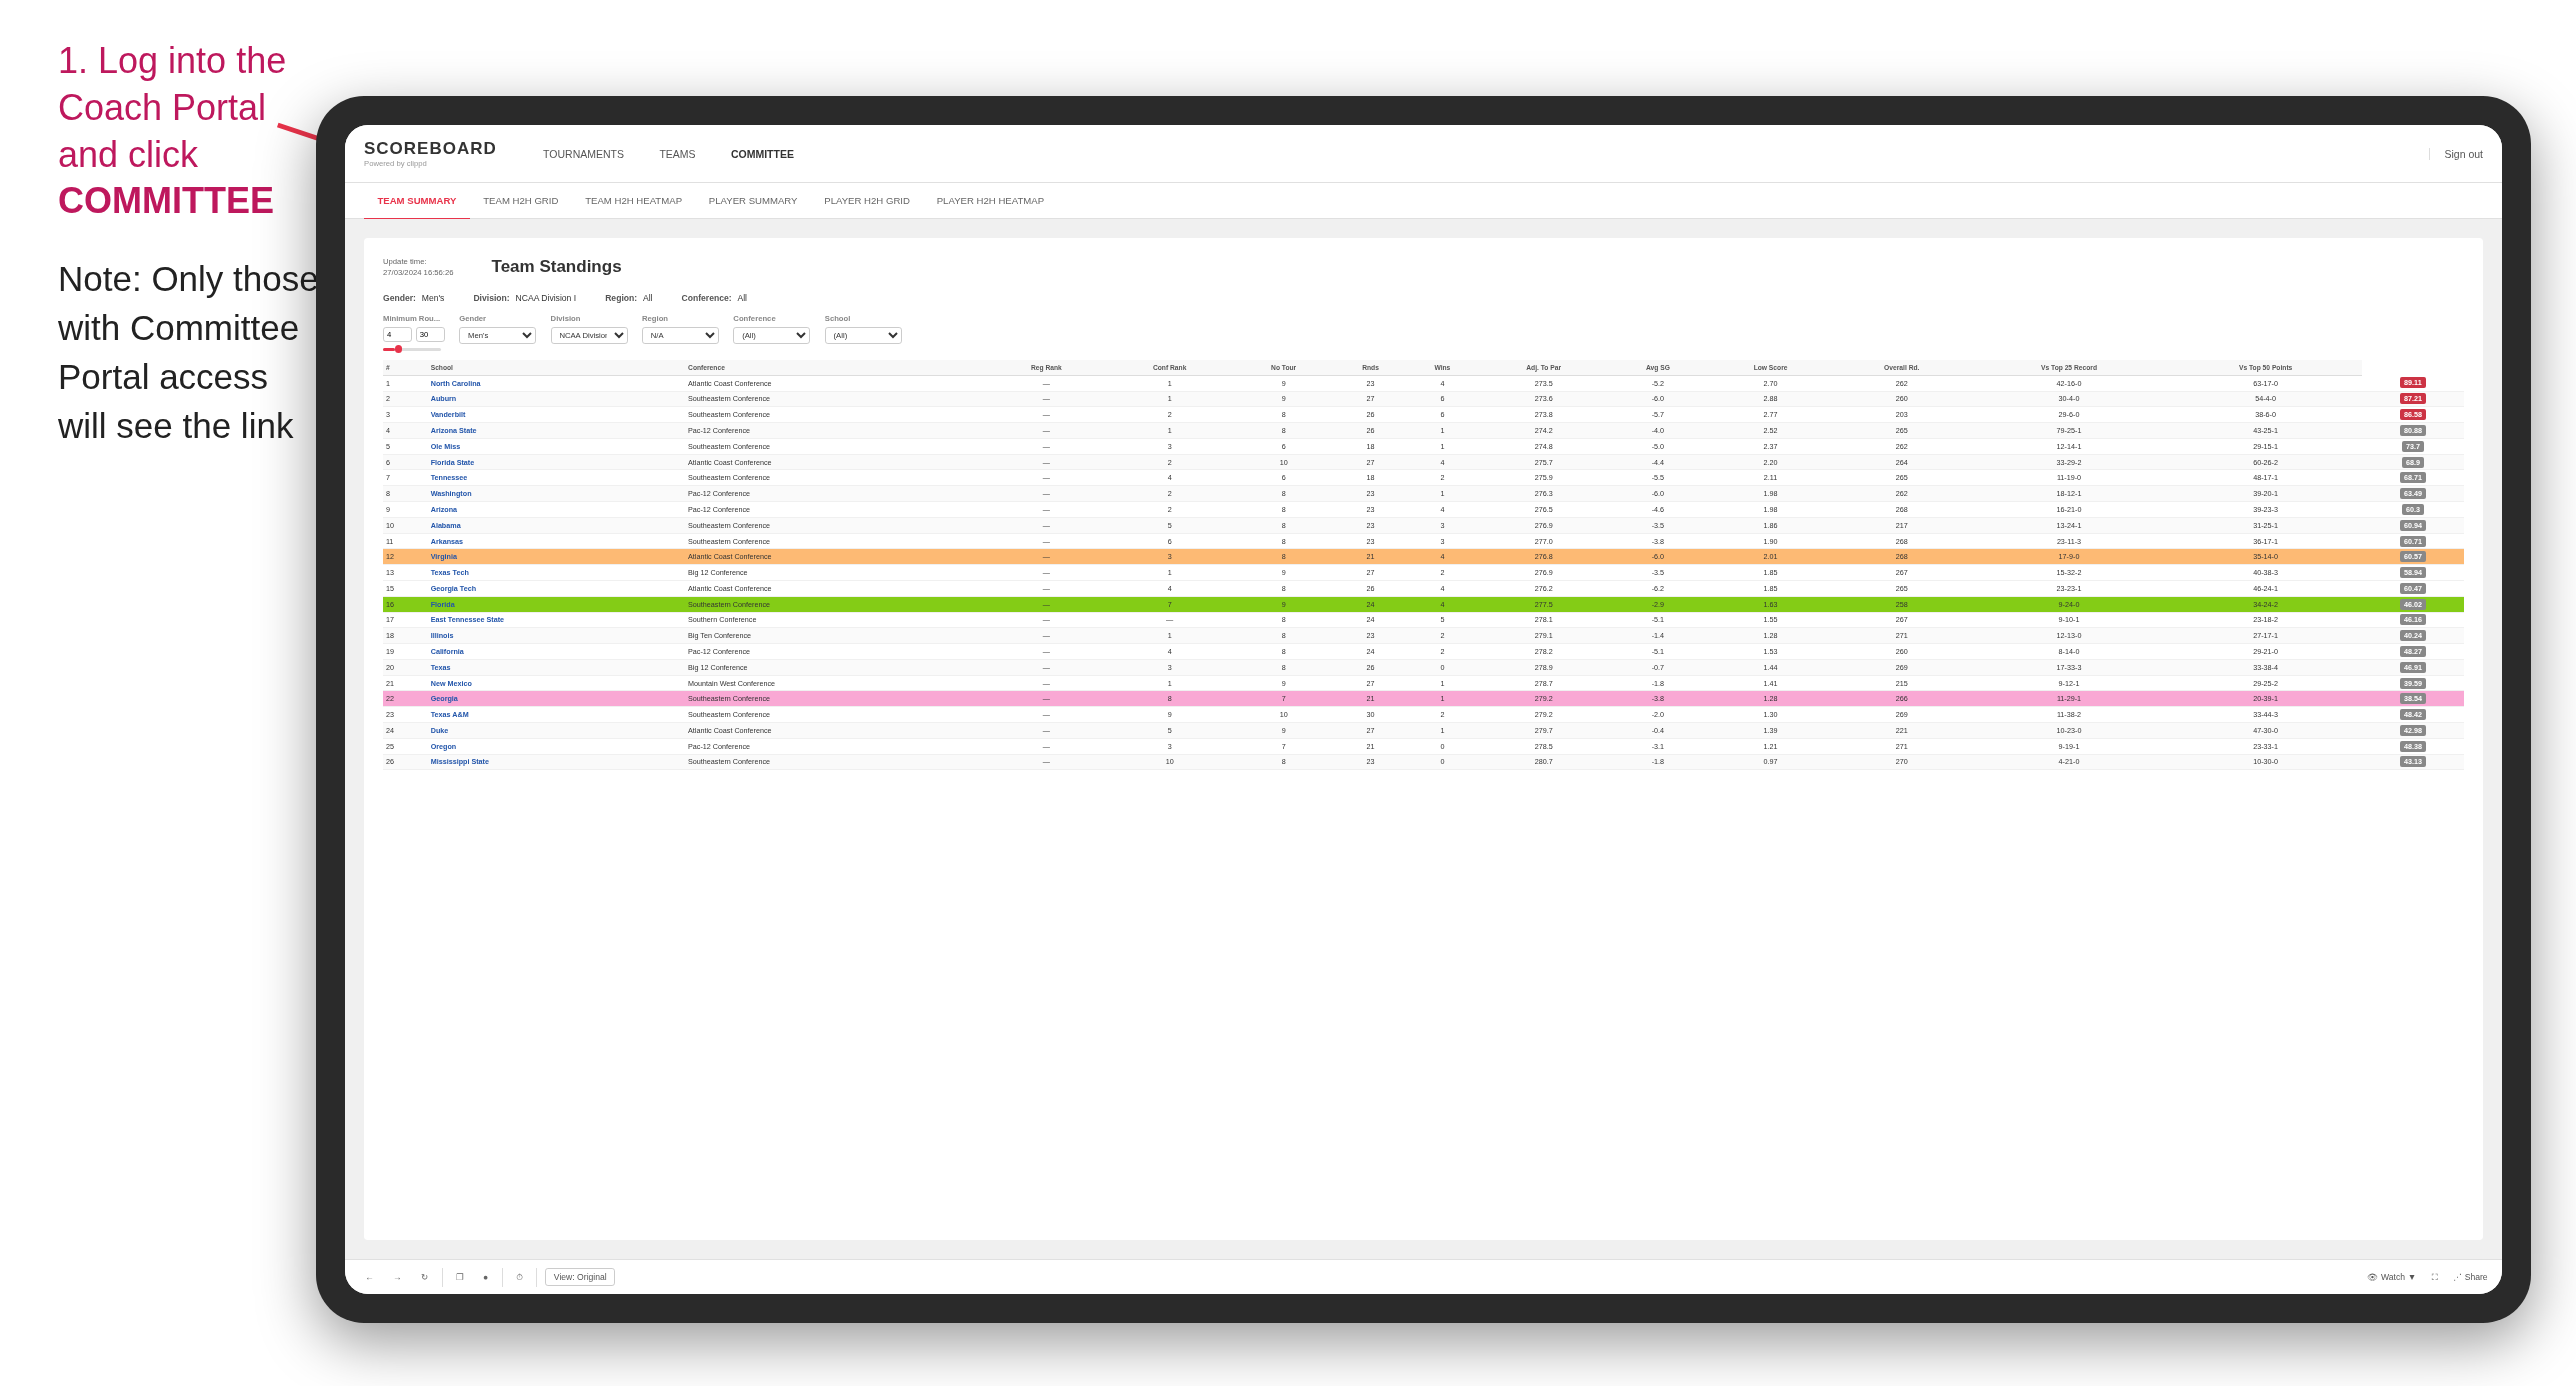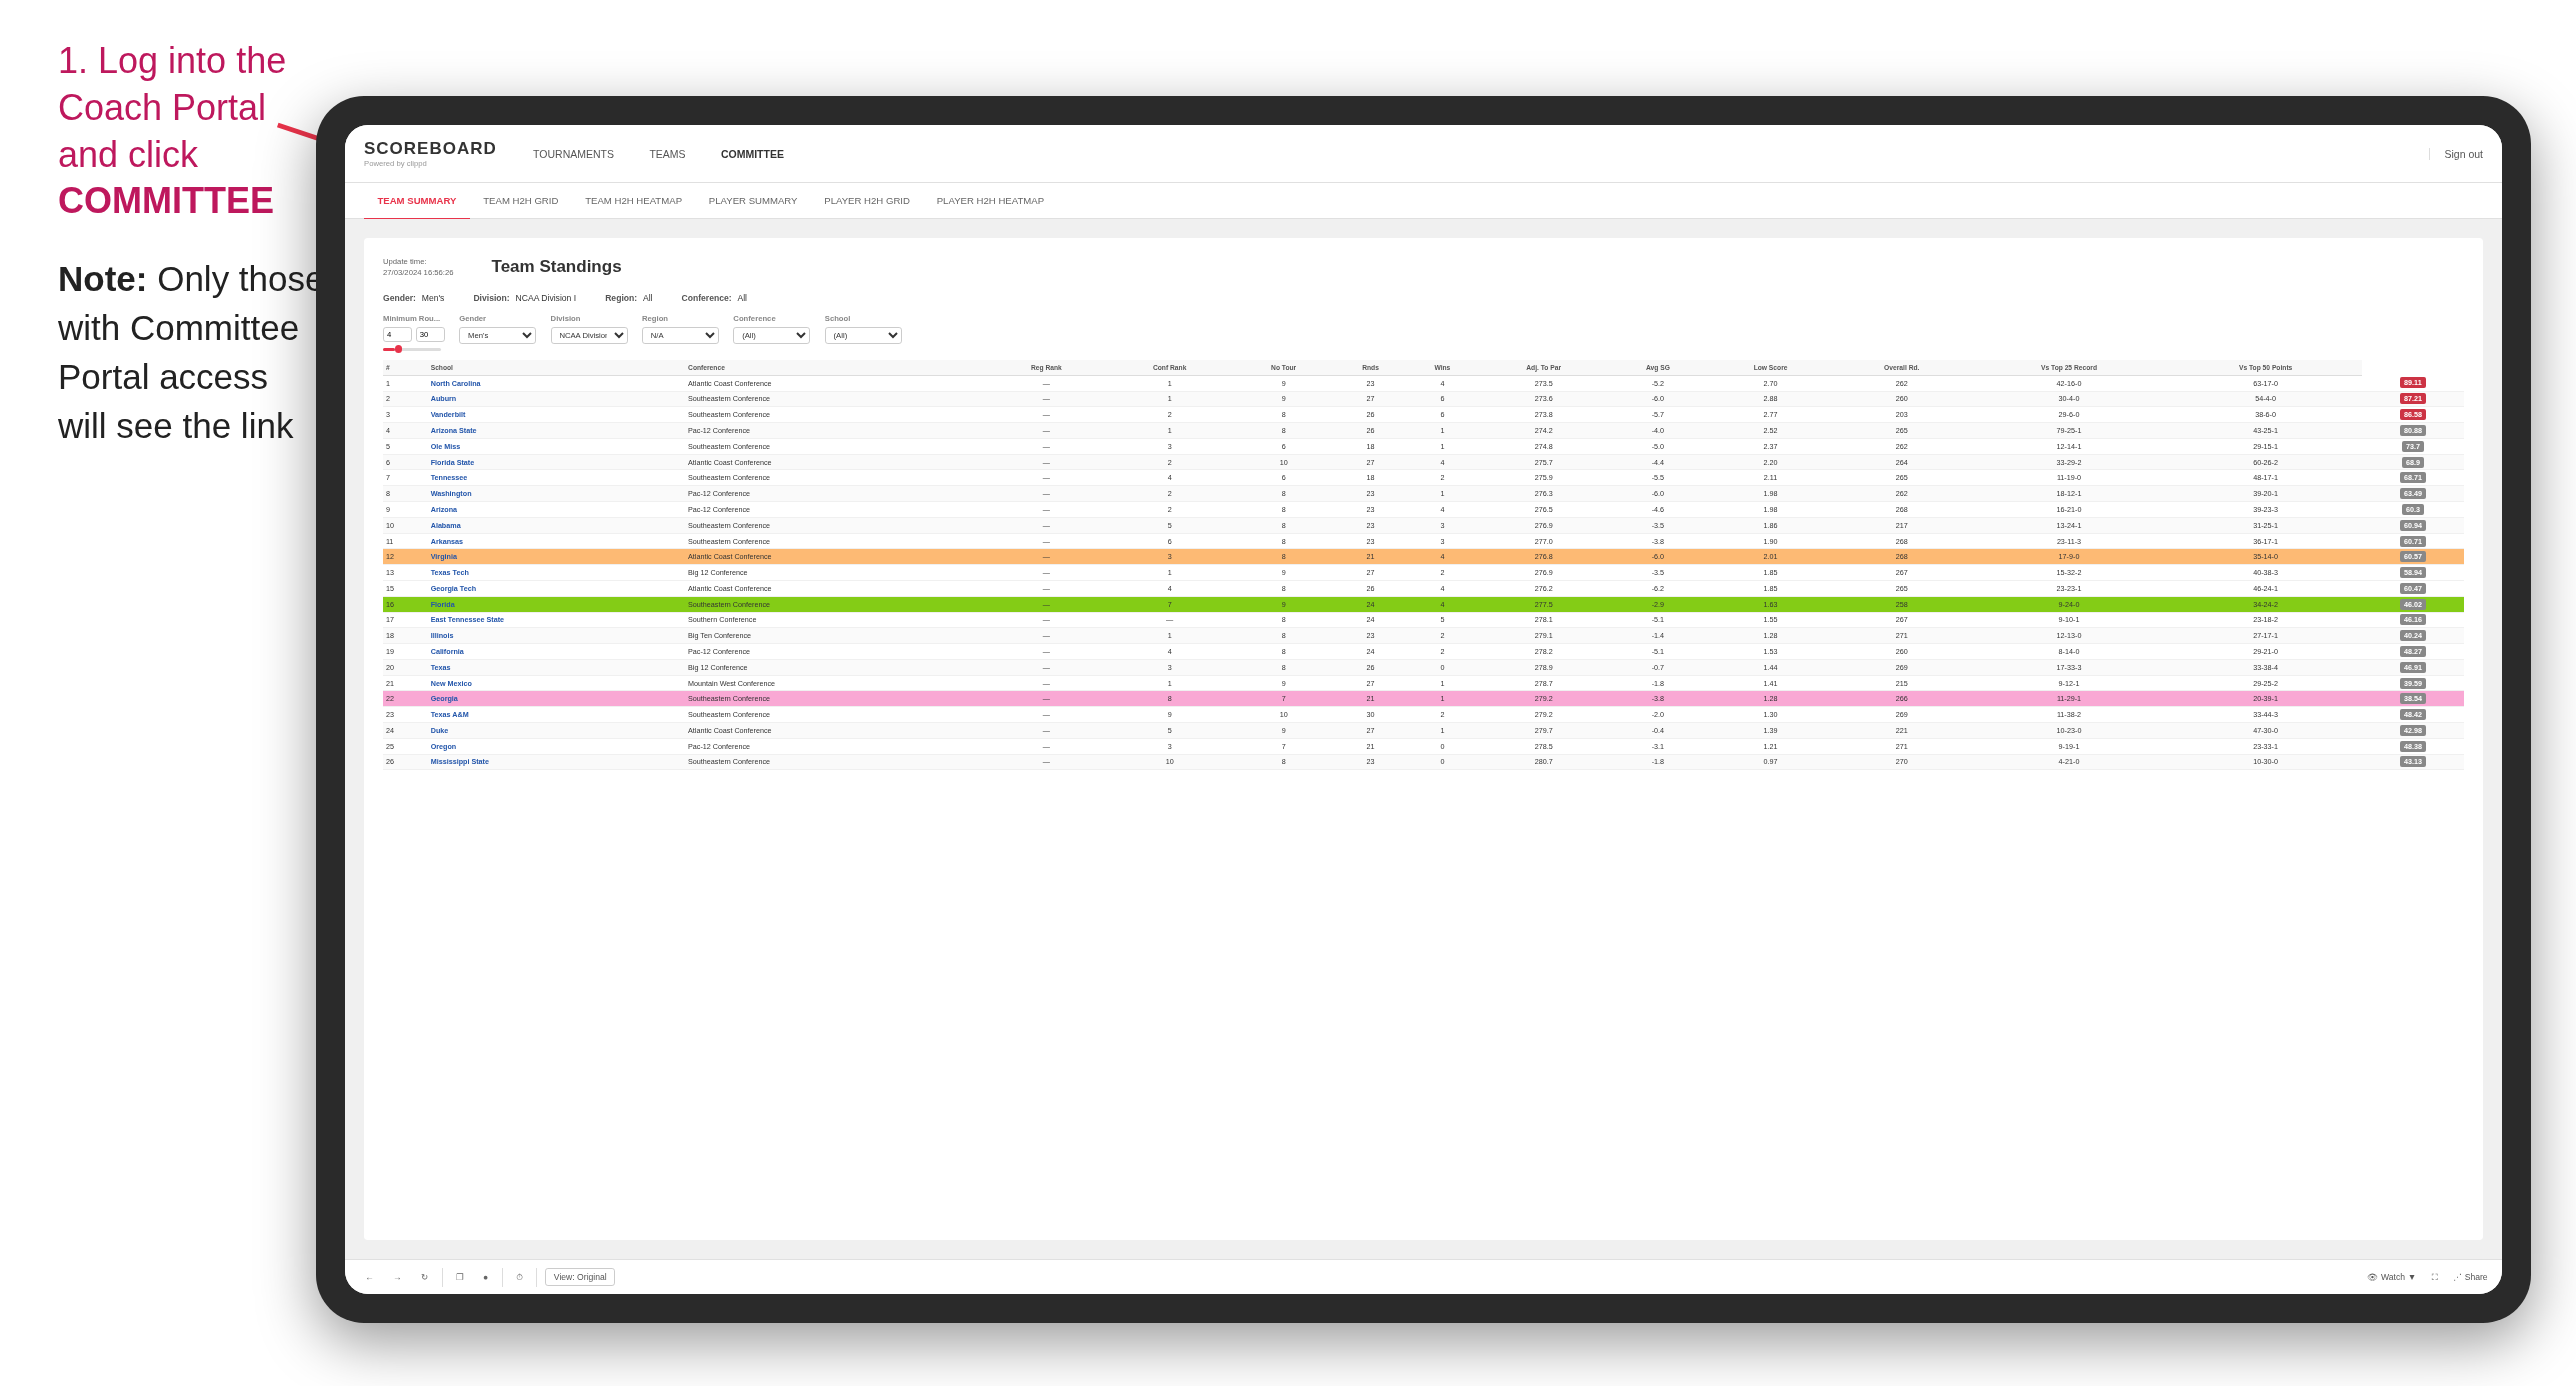--- a/index.html
+++ b/index.html
@@ -27,21 +27,21 @@
     }
     .instruction-step strong {
       font-weight: 900;
     }
     .note-text {
       font-size: 35px;
       color: #222;
       line-height: 1.4;
     }
     .note-text strong {
-      font-weight: 700;
+      font-weight: 400;
     }
 
     
     .arrow-svg {
       position: absolute;
       left: 249px;
       top: 96px;
       width: 479px;
       height: 192px;
       pointer-events: none;
@@ -75,21 +75,21 @@
       height: 58px;
       display: flex;
       align-items: center;
       padding: 0 19px;
       border-bottom: 1px solid #e0e0e0;
       flex-shrink: 0;
     }
     .scoreboard-logo {
       display: flex;
       flex-direction: column;
-      margin-right: 21px;
+      margin-right: 31px;
     }
     .scoreboard-title {
       font-size: 17px;
       font-weight: 900;
       letter-spacing: 1px;
       color: #333;
     }
     .powered-by {
       font-size: 7.7px;
       color: #999;

